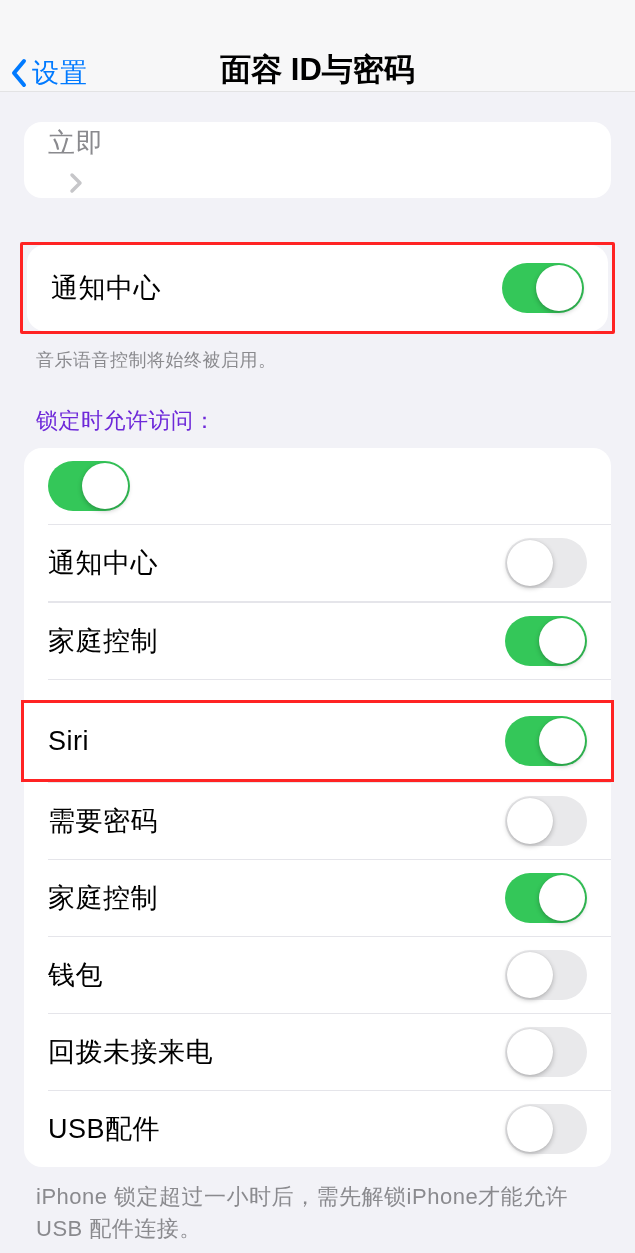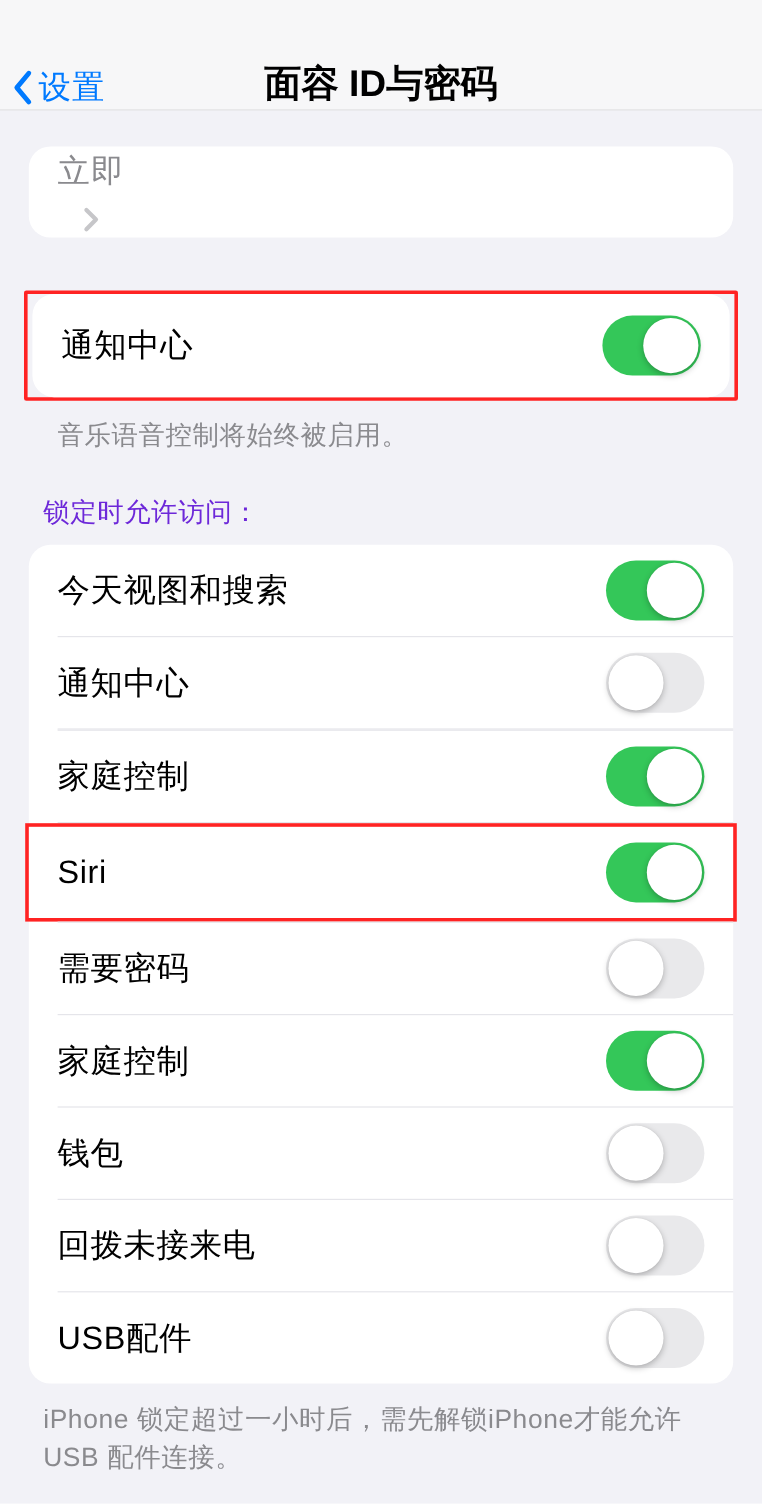--- a/index.html
+++ b/index.html
@@ -113,23 +113,23 @@
     .toggle.on .knob {
       right: 2px;
     }
     .toggle.off {
       background: #e9e9eb;
     }
     .toggle.off .knob {
       left: 2px;
     }
     .footer-text {
-      font-size: 22px;
+      font-size: 18px;
       color: #8a8a8e;
-      padding: 14px 36px 0 48px;
+      padding: 14px 36px 0 36px;
       letter-spacing: 0.5px;
     }
     .section-header {
       font-size: 22px;
       color: #6d28d9;
       padding: 34px 36px 12px 36px;
       letter-spacing: 0.5px;
     }
     .highlight-wrap {
       border: 3px solid #ff2323;
@@ -154,20 +154,21 @@
     }
     .sep {
       height: 1px;
       background: #e5e5ea;
       margin-left: 24px;
     }
     .siri-outline {
       border: 3px solid #ff2323;
       margin-left: -3px;
       margin-right: -3px;
+      margin-top: 20px;
     }
     .footer-bottom {
       font-size: 22px;
       color: #8a8a8e;
       padding: 14px 36px 20px 36px;
       letter-spacing: 0.5px;
       line-height: 1.45;
     }
   </style>
 </head>
@@ -214,21 +215,20 @@
     </div>
   </div>
 
   <div class="footer-text">音乐语音控制将始终被启用。</div>
 
   <div class="section-header">锁定时允许访问：</div>
 
   <div class="group-list">
 
     <div class="row-inner">
-      <span class="row-label">今天视图和搜索</span>
       <div class="toggle on">
           <div class="knob"></div>
         </div>
     </div>
     <div class="sep"></div>
 
     <div class="row-inner">
       <span class="row-label">通知中心</span>
       <div class="toggle off">
           <div class="knob"></div>

